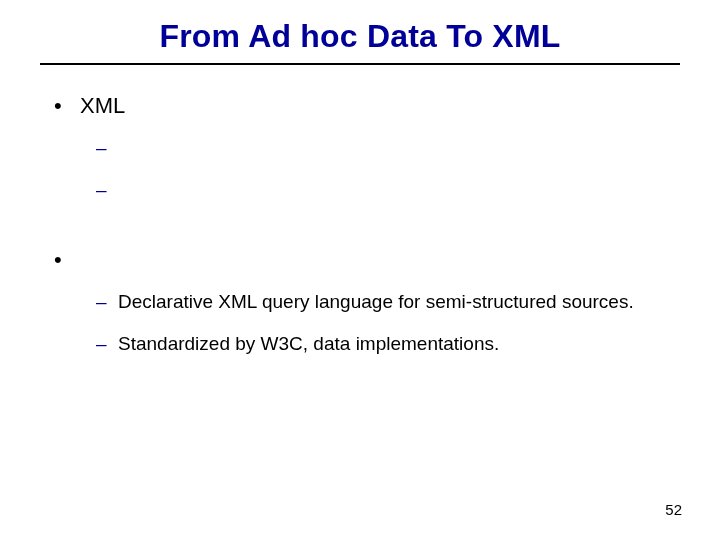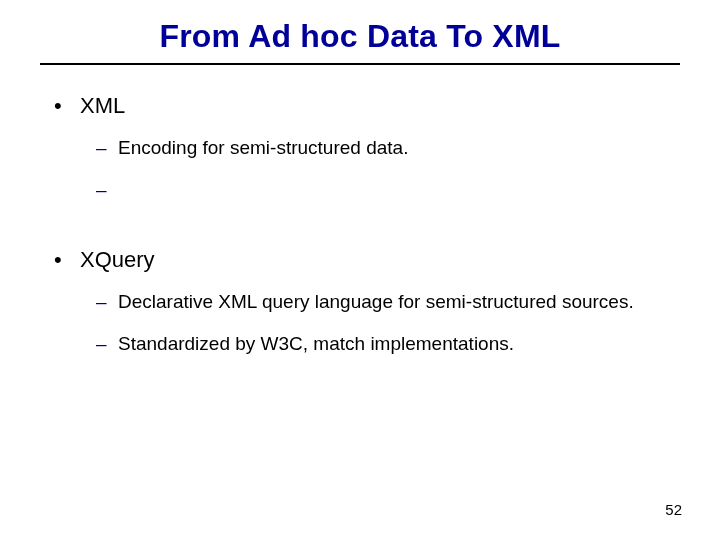--- a/index.html
+++ b/index.html
@@ -78,39 +78,37 @@
 
   <div class="content">
 
     <div class="l1">
       <span class="bullet">•</span>
       <span>XML</span>
     </div>
     <div class="l2-group">
       <div class="l2">
         <span class="dash">–</span>
-        <span>Encoding for semi-structured data.</span>
       </div>
       <div class="l2">
         <span class="dash">–</span>
       </div>
     </div>
 
     <div class="l1">
       <span class="bullet">•</span>
-      <span>XQuery</span>
     </div>
     <div class="l2-group">
       <div class="l2">
         <span class="dash">–</span>
         <span>Declarative XML query language for semi-structured sources.</span>
       </div>
       <div class="l2">
         <span class="dash">–</span>
-        <span>Standardized by W3C, match implementations.</span>
+        <span>Standardized by W3C, data implementations.</span>
       </div>
     </div>
 
   </div>
 
   <div class="pagenum">52</div>
 
 </div>
 
 </body></html>

